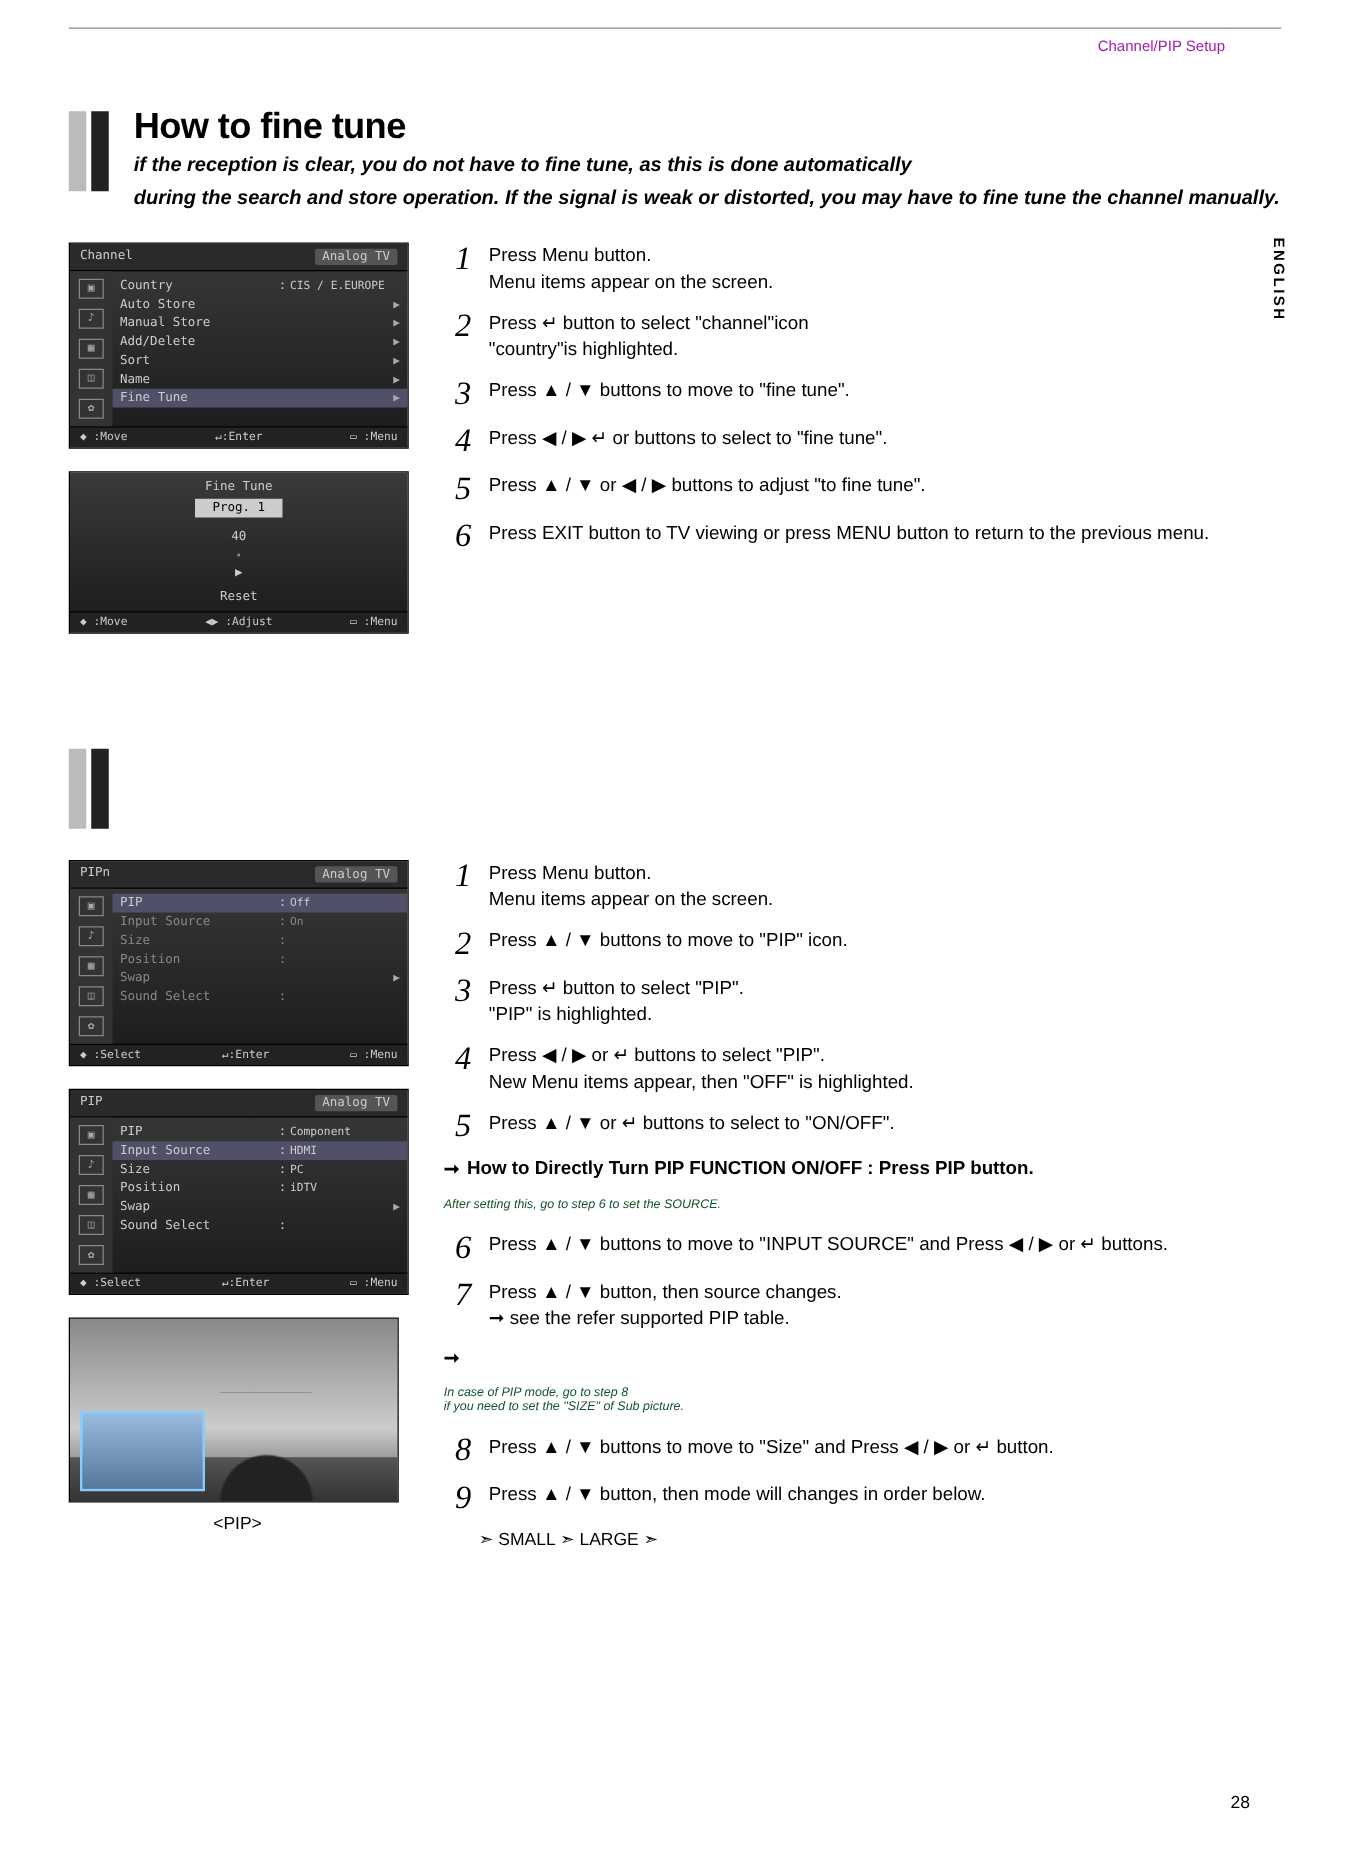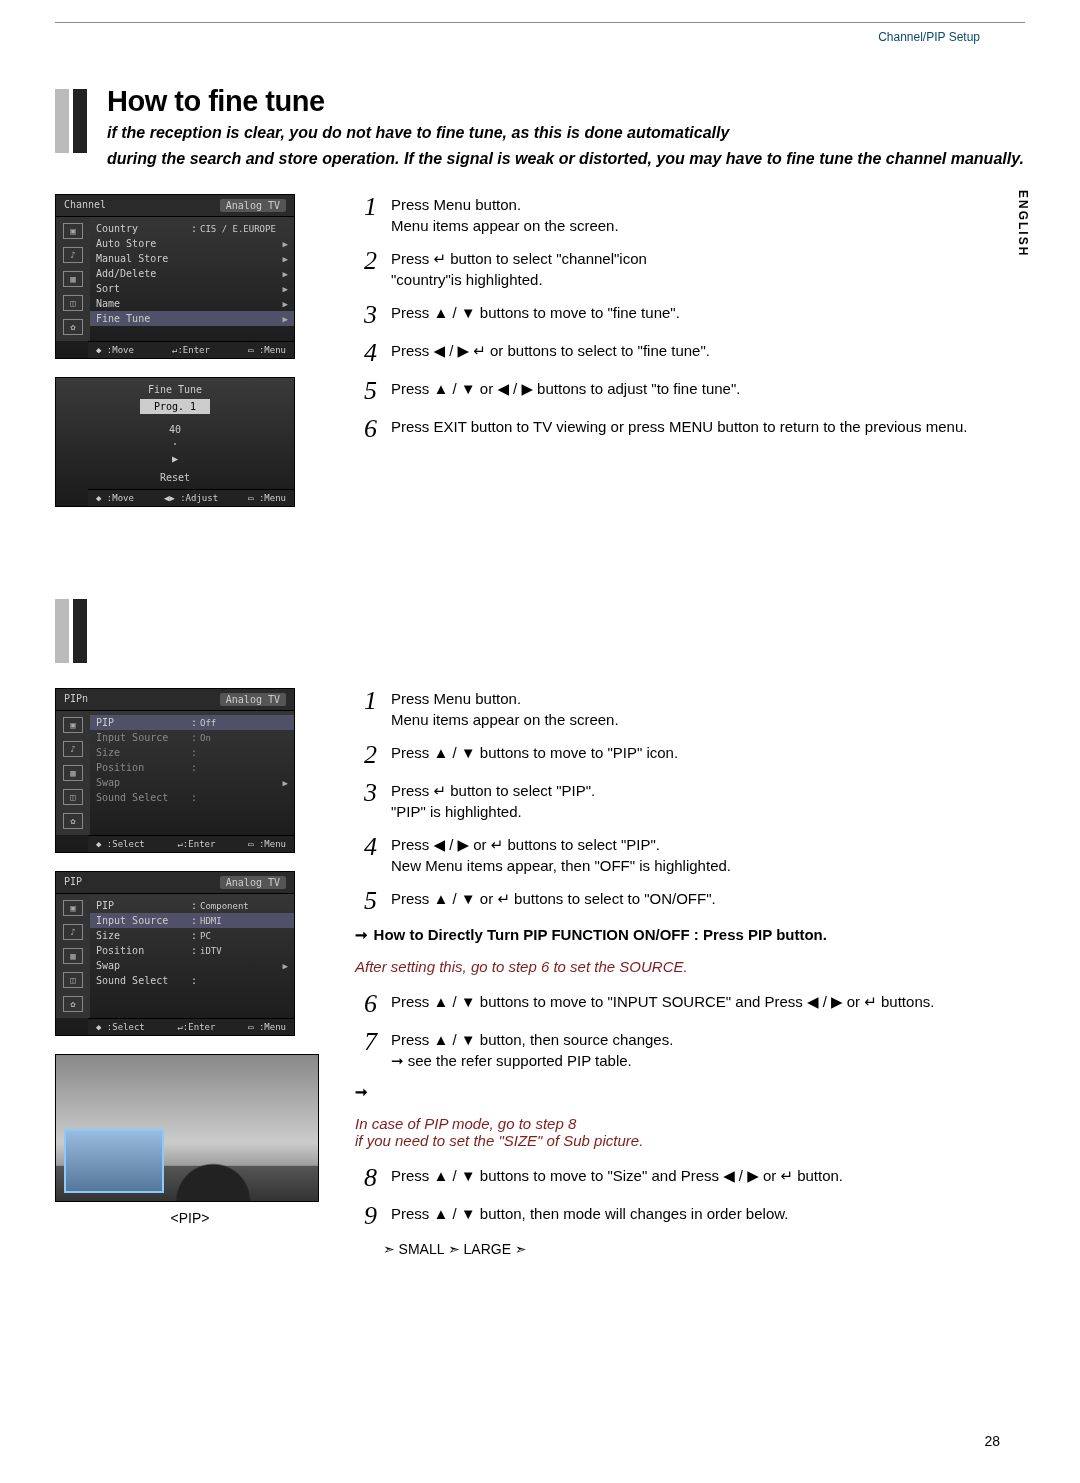--- a/index.html
+++ b/index.html
@@ -6,21 +6,21 @@
   body {
     width: 1080px;
     height: 1483px;
     background: #fff;
     font-family: Arial, Helvetica, sans-serif;
     color: #000;
     position: relative;
     padding: 30px 55px 40px 55px;
   }
   .top-hr { position: absolute; top: 22px; left: 55px; right: 55px; height: 1px; background: #888; }
-  .header-label { position: absolute; top: 30px; right: 100px; font-size: 12px; color: #0c4a6e; }
+  .header-label { position: absolute; top: 30px; right: 100px; font-size: 12px; color: #a21caf; }
   .lang-tab {
     position: absolute;
     top: 190px;
     right: 50px;
     writing-mode: vertical-rl;
     text-orientation: mixed;
     font-size: 12px;
     letter-spacing: 2px;
     font-weight: bold;
   }
@@ -37,50 +37,50 @@
   .left-col { width: 270px; flex-shrink: 0; }
   .right-col { flex: 1; }
   .osd {
     background: linear-gradient(#3a3a3a, #1a1a1a);
     border: 1px solid #000;
     color: #ccc;
     font-family: monospace;
     font-size: 10px;
     margin-bottom: 18px;
     overflow: hidden;
-    width: 240px;
+    width: 272px;
   }
   .osd-head { display:flex; justify-content: space-between; padding: 4px 8px; background:#2a2a2a; border-bottom:1px solid #000;}
   .osd-head .tag { background:#555; padding:1px 6px; border-radius:2px; font-size:10px;}
   .osd-body { display:flex; }
   .osd-side { width: 34px; background:#333; display:flex; flex-direction:column; align-items:center; padding:6px 0; gap:8px;}
   .osd-side .ic { width:20px; height:16px; border:1px solid #888; display:flex; align-items:center; justify-content:center; font-size:9px; color:#aaa;}
   .osd-list { flex:1; padding: 4px 6px; }
   .osd-row { display:flex; align-items:center; justify-content:space-between; padding:2px 0; }
   .osd-row.hl { background:#505068; margin: 0 -6px; padding: 2px 6px;}
   .osd-row span:first-child { flex:1; }
   .osd-row .colon { width:12px; text-align:center; }
   .osd-row .val { width: 88px; text-align:left; font-size:9px;}
   .osd-row .arrow { color:#aaa; font-size:9px;}
-  .osd-foot { display:flex; justify-content:space-between; padding:3px 8px; background:#222; border-top:1px solid #000; font-size:9px;margin-left:32px;}
+  .osd-foot { display:flex; justify-content:space-between; padding:3px 8px; background:#222; border-top:1px solid #000; font-size:9px;}
   .osd-foot span { display:inline-flex; align-items:center; gap:3px;}
   .ft-prog { text-align:center; padding:6px 0;}
   .ft-prog .pp { display:inline-block; background:#ccc; color:#000; padding:2px 14px; font-size:10px;}
   .ft-bar { display:flex; align-items:center; gap:8px; padding: 4px 12px; flex-direction: column;}
   .ft-bar .num { font-size:10px;}
   .ft-bar .track { flex:1; height:10px; background:#555; position:relative; border:1px solid #888;}
   .ft-bar .track .fill { position:absolute; left:0; top:0; bottom:0; width:40%; background:repeating-linear-gradient(90deg,#ccc,#ccc 2px,#888 2px,#888 4px);}
   .ft-reset { text-align:center; padding:4px 0 6px 0; font-size:10px;}
   .steps { list-style: none; }
   .steps li { display:flex; gap: 14px; margin-bottom: 12px; align-items:flex-start;}
   .steps .num { font-size: 26px; font-style: italic; font-family: "Times New Roman", serif; width: 22px; text-align:right; line-height:1;}
   .steps .txt { font-size: 15px; line-height: 1.4; flex:1;}
   .note { font-size: 15px; margin: 12px 0 14px 0; display:flex; gap:6px; align-items:flex-start;}
   .note .arrow { font-weight:bold;}
-  .note-italic { font-style: italic; color:#7f1d1d; font-size: 15px; margin: 10px 0 16px 0;}
+  .note-italic { font-style: italic; color:#14532d; font-size: 10px; margin: 10px 0 16px 0;}
   .modes { font-size: 14px; margin-left: 28px; }
   .pip-img { width:264px; height:148px; background: linear-gradient(#888, #ccc 60%, #555); position:relative; border:1px solid #000;}
   .pip-img .mountain { position:absolute; bottom:0; left:0; right:0; height:60%; background: radial-gradient(circle at 60% 100%, #222 0%, #222 20%, transparent 21%), linear-gradient(to top, #333 0%, #555 40%, transparent 41%);}
   .pip-inset { position:absolute; left:8px; bottom:8px; width:100px; height:64px; border:2px solid #8cf; background:linear-gradient(#9bd, #579); }
   .pip-label { text-align:center; font-size:14px; margin-top:8px;}
   .page-num { position:absolute; bottom: 34px; right: 80px; font-size: 14px;}
   .muted { color:#888;}
 </style>
 </head>
 <body>

